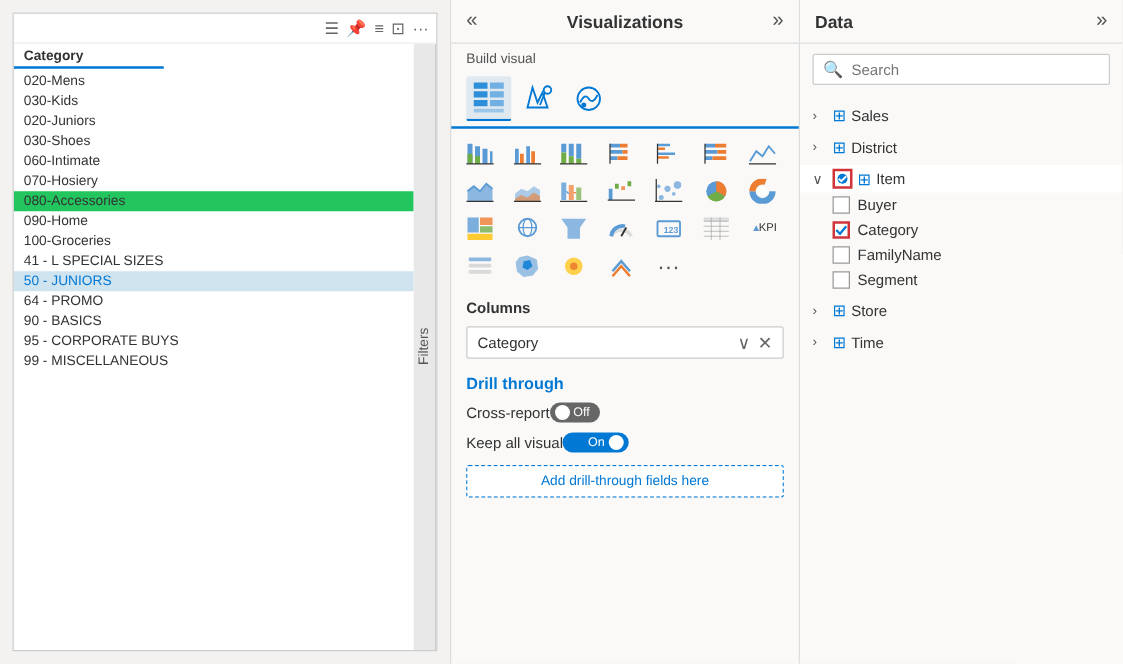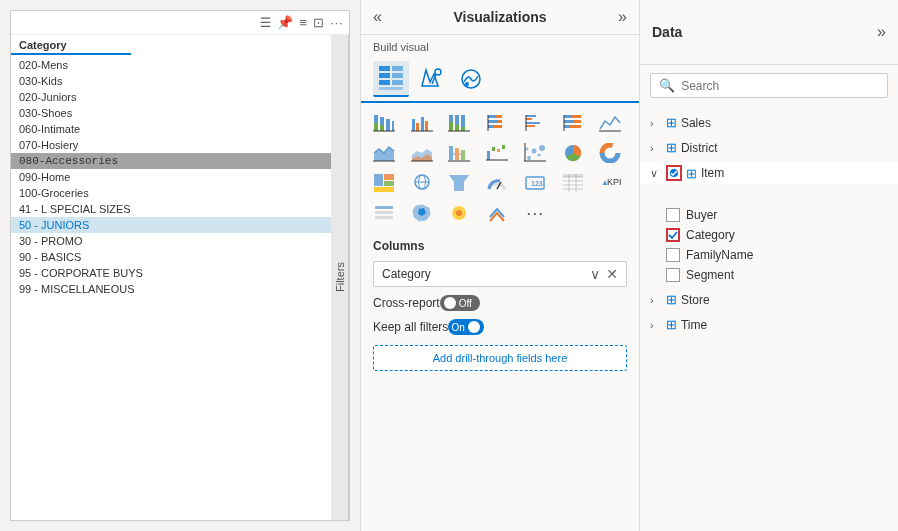--- a/index.html
+++ b/index.html
@@ -73,22 +73,21 @@
       color: #333;
       white-space: nowrap;
     }
 
     .category-item.highlighted {
       background: #d0e4f0;
       color: #0078d4;
     }
 
     .category-item.selected {
-      background: #a3a3a3;
-      font-family: Liberation Mono, monospace;
+      background: #22c55e;
     }
 
     
     .filters-tab {
       width: 18px;
       background: #e8e8e8;
       border-left: 1px solid #ccc;
       display: flex;
       align-items: center;
       justify-content: center;
@@ -242,21 +241,21 @@
       font-size: 10px;
       display: flex;
       align-items: center;
       gap: 3px;
       cursor: pointer;
     }
 
     .toggle-on {
       background: #0078d4;
       border-radius: 10px;
-      padding: 2px 4px 2px 3px;
+      padding: 2px 4px 2px 20px;
       color: white;
       font-size: 10px;
       display: flex;
       align-items: center;
       gap: 3px;
       cursor: pointer;
     }
 
     .toggle-circle {
       width: 12px;
@@ -283,21 +282,21 @@
       background: #faf9f8;
       display: flex;
       flex-direction: column;
       min-width: 200px;
     }
 
     .data-panel-header {
       display: flex;
       align-items: center;
       justify-content: space-between;
-      padding: 23px 12px;
+      padding: 8px 12px;
       border-bottom: 1px solid #ddd;
     }
 
     .data-panel-title {
       font-size: 14px;
       font-weight: 600;
       color: #333;
     }
 
     .data-panel-arrow {
@@ -360,21 +359,20 @@
       color: #0078d4;
     }
 
     .tree-label {
       font-size: 12px;
       color: #333;
     }
 
     .tree-children {
       padding-left: 20px;
-      margin-top: 21px;
     }
 
     .tree-item {
       display: flex;
       align-items: center;
       padding: 3px 10px 3px 6px;
       gap: 6px;
       cursor: pointer;
     }
 
@@ -430,21 +428,21 @@
             <div class="category-item">030-Kids</div>
             <div class="category-item">020-Juniors</div>
             <div class="category-item">030-Shoes</div>
             <div class="category-item">060-Intimate</div>
             <div class="category-item">070-Hosiery</div>
             <div class="category-item selected">080-Accessories</div>
             <div class="category-item">090-Home</div>
             <div class="category-item">100-Groceries</div>
             <div class="category-item">41 - L SPECIAL SIZES</div>
             <div class="category-item highlighted">50 - JUNIORS</div>
-            <div class="category-item">30 - PROMO</div>
+            <div class="category-item">64 - PROMO</div>
             <div class="category-item">90 - BASICS</div>
             <div class="category-item">95 - CORPORATE BUYS</div>
             <div class="category-item">99 - MISCELLANEOUS</div>
           </div>
       </div>
       <div class="filters-tab">Filters</div>
     </div>
   </div>
 </div>
 
@@ -695,31 +693,32 @@
 
   <div class="viz-section-label">Columns</div>
   <div class="viz-field-row">
     <span class="viz-field-text">Category</span>
     <div class="viz-field-controls">
       <span>∨</span>
       <span>✕</span>
     </div>
   </div>
 
+  <div class="drill-through-label">Drill through</div>
 
   <div class="drill-row">
     <span class="drill-row-label">Cross-report</span>
     <div class="toggle-off">
       <div class="toggle-circle"></div>
       <span>Off</span>
     </div>
   </div>
 
   <div class="drill-row">
-    <span class="drill-row-label">Keep all filters</span>
+    <span class="drill-row-label">Keep all visual</span>
     <div class="toggle-on">
       <span>On</span>
       <div class="toggle-circle"></div>
     </div>
   </div>
 
   <div class="add-drillthrough-btn">Add drill-through fields here</div>
 </div>
 
 <div class="data-panel">

